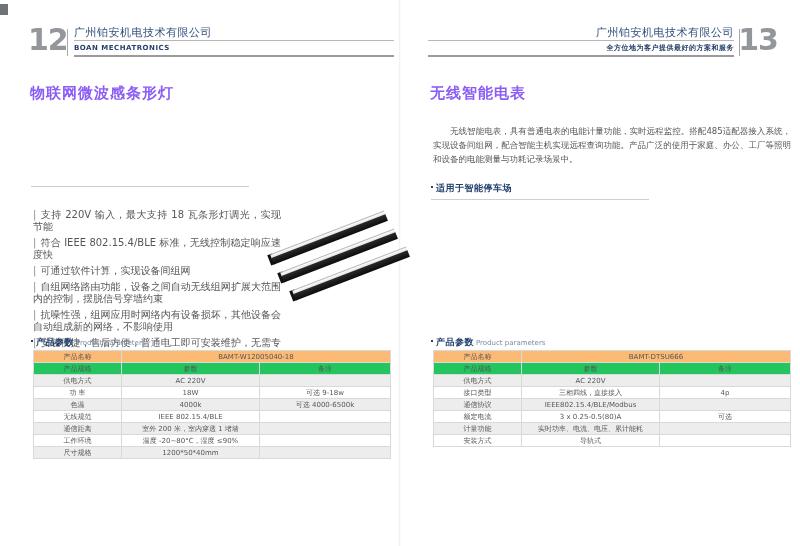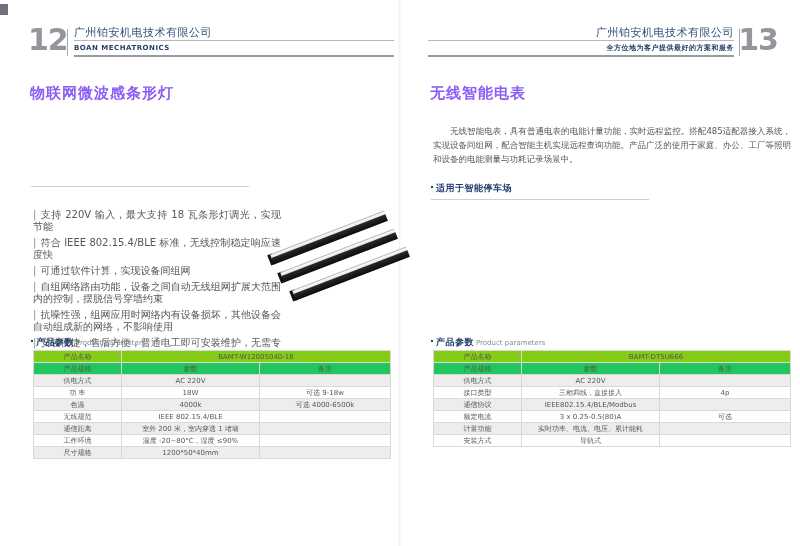--- a/index.html
+++ b/index.html
@@ -47,21 +47,21 @@
 
   
   .features{position:absolute;left:33px;top:209px;width:248px;}
   .feat{font-size:10px;line-height:12px;color:#565656;margin-bottom:4px;text-align:justify;}
   .feat .tick{color:#8d8d8d;margin-right:4px;}
 
   
   .ptable{position:absolute;left:33px;width:357px;border-collapse:collapse;table-layout:fixed;}
   .ptable td{border:1px solid #d9d9d9;height:11px;padding:0 2px;font-size:7px;line-height:10px;
     color:#565656;text-align:center;overflow:hidden;white-space:nowrap;}
-  .ptable thead tr:first-child td{background:#84cc16;}
+  .ptable thead tr:first-child td{background:#fdba74;}
   .ptable thead tr:last-child td{background:#22c55e;}
   .ptable tbody tr:nth-child(odd) td{background:#ededed;}
   .ptable tbody tr:nth-child(even) td{background:#ffffff;}
 
   
   .strips{position:absolute;left:262px;top:206px;width:132px;height:112px;}
   .strip{position:absolute;width:122px;height:11px;transform:rotate(-21deg);}
   .strip .cap{position:absolute;left:-3px;top:0;width:5px;height:11px;background:#111;}
   .strip .topface{position:absolute;left:0;top:0;width:100%;height:4px;
     background:linear-gradient(#ffffff,#d8d8d8);border-top:1px solid #b9b9b9;}

